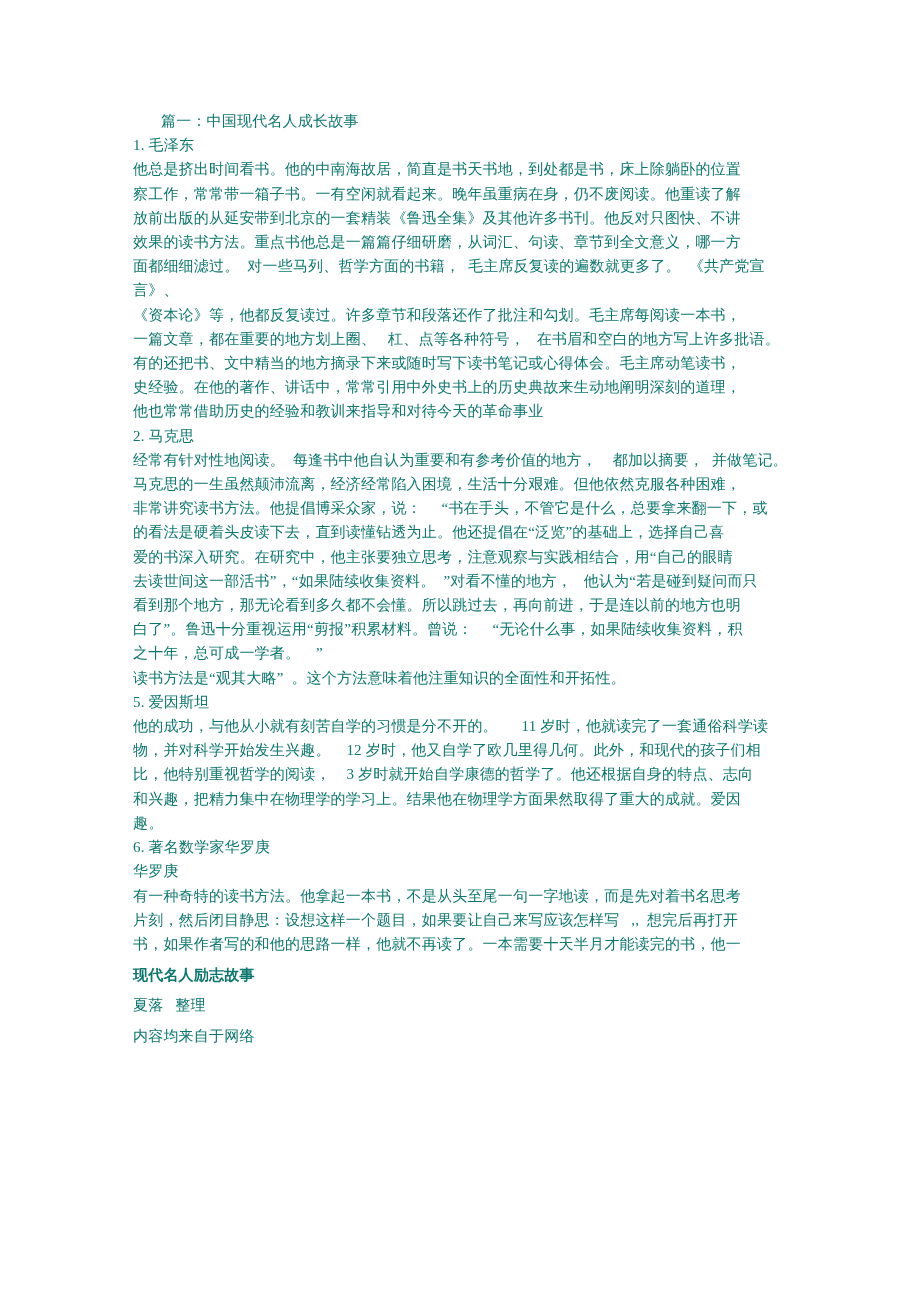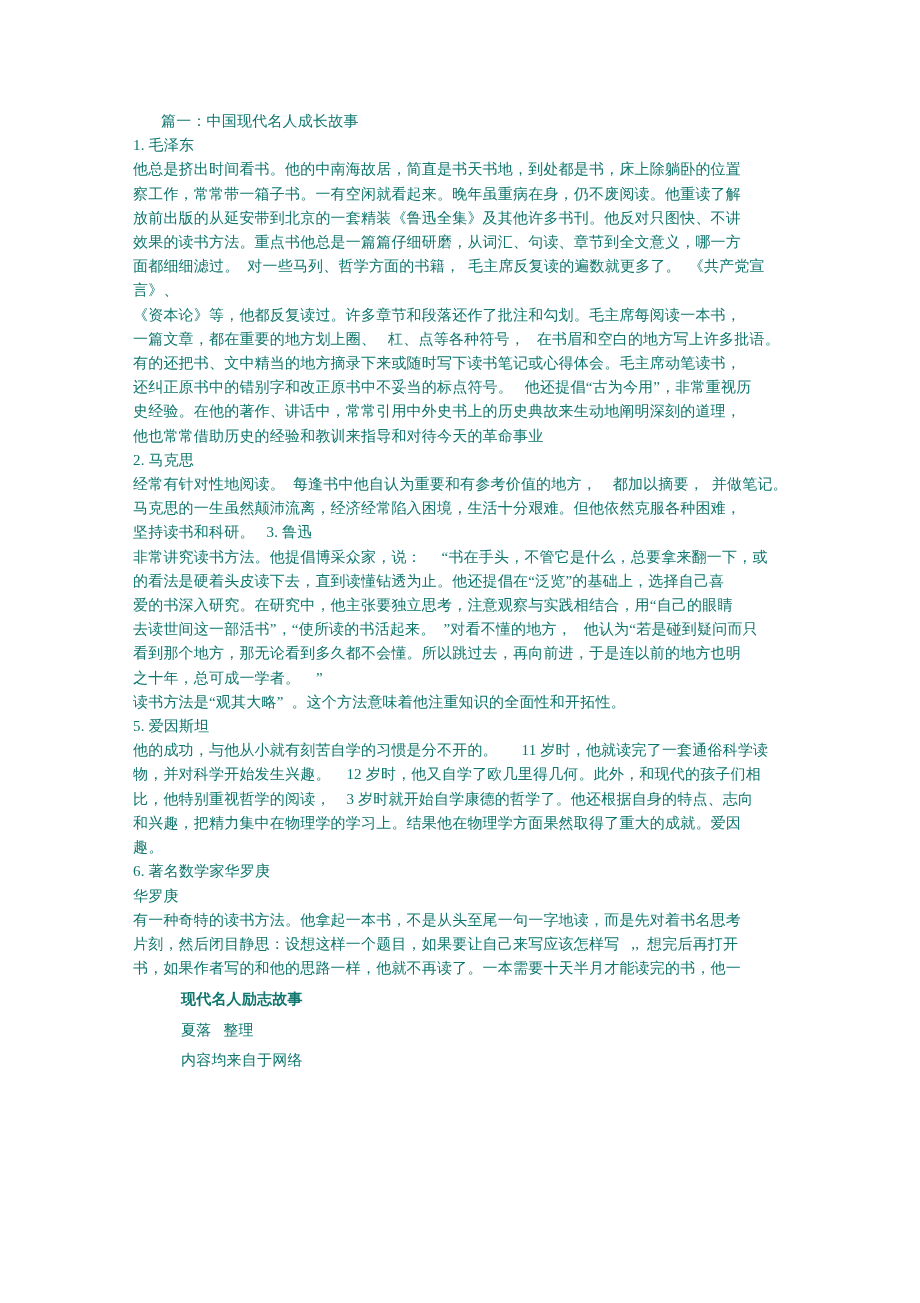--- a/index.html
+++ b/index.html
@@ -37,50 +37,48 @@
     letter-spacing: 0.2px;
   }
   .doc-line.indent {
     padding-left: 28px;
   }
   .doc-line.bold {
     font-weight: bold;
   }
   .doc-line.spaced {
     margin-top: 6.5px;
-    margin-left: 48px;
   }
 </style>
 </head>
 <body>
 
 <div class="doc-page">
   <div class="doc-body" id="doc-lines">
       <div class="doc-line indent">篇一：中国现代名人成长故事</div>
       <div class="doc-line">1. 毛泽东</div>
       <div class="doc-line">他总是挤出时间看书。他的中南海故居，简直是书天书地，到处都是书，床上除躺卧的位置</div>
       <div class="doc-line">察工作，常常带一箱子书。一有空闲就看起来。晚年虽重病在身，仍不废阅读。他重读了解</div>
       <div class="doc-line">放前出版的从延安带到北京的一套精装《鲁迅全集》及其他许多书刊。他反对只图快、不讲</div>
       <div class="doc-line">效果的读书方法。重点书他总是一篇篇仔细研磨，从词汇、句读、章节到全文意义，哪一方</div>
       <div class="doc-line">面都细细滤过。  对一些马列、哲学方面的书籍，  毛主席反复读的遍数就更多了。  《共产党宣言》、</div>
       <div class="doc-line">《资本论》等，他都反复读过。许多章节和段落还作了批注和勾划。毛主席每阅读一本书，</div>
       <div class="doc-line">一篇文章，都在重要的地方划上圈、   杠、点等各种符号，   在书眉和空白的地方写上许多批语。</div>
       <div class="doc-line">有的还把书、文中精当的地方摘录下来或随时写下读书笔记或心得体会。毛主席动笔读书，</div>
-      <div class="doc-line">还纠正原书中的错别字和改正原书中不妥当的标点符号。   他还提倡“古为今用”，非常重视历</div>
       <div class="doc-line">史经验。在他的著作、讲话中，常常引用中外史书上的历史典故来生动地阐明深刻的道理，</div>
       <div class="doc-line">他也常常借助历史的经验和教训来指导和对待今天的革命事业</div>
       <div class="doc-line">2. 马克思</div>
       <div class="doc-line">经常有针对性地阅读。  每逢书中他自认为重要和有参考价值的地方，    都加以摘要，  并做笔记。</div>
       <div class="doc-line">马克思的一生虽然颠沛流离，经济经常陷入困境，生活十分艰难。但他依然克服各种困难，</div>
-      <div class="doc-line">坚持读书和科研。   3. 鲁迅</div>
       <div class="doc-line">非常讲究读书方法。他提倡博采众家，说：     “书在手头，不管它是什么，总要拿来翻一下，或</div>
       <div class="doc-line">的看法是硬着头皮读下去，直到读懂钻透为止。他还提倡在“泛览”的基础上，选择自己喜</div>
       <div class="doc-line">爱的书深入研究。在研究中，他主张要独立思考，注意观察与实践相结合，用“自己的眼睛</div>
-      <div class="doc-line">去读世间这一部活书”，“使所读的书活起来。  ”对看不懂的地方，   他认为“若是碰到疑问而只</div>
+      <div class="doc-line">去读世间这一部活书”，“如果陆续收集资料。  ”对看不懂的地方，   他认为“若是碰到疑问而只</div>
       <div class="doc-line">看到那个地方，那无论看到多久都不会懂。所以跳过去，再向前进，于是连以前的地方也明</div>
+      <div class="doc-line">白了”。鲁迅十分重视运用“剪报”积累材料。曾说：     “无论什么事，如果陆续收集资料，积</div>
       <div class="doc-line">之十年，总可成一学者。    ”</div>
       <div class="doc-line">读书方法是“观其大略”  。这个方法意味着他注重知识的全面性和开拓性。</div>
       <div class="doc-line">5. 爱因斯坦</div>
       <div class="doc-line">他的成功，与他从小就有刻苦自学的习惯是分不开的。      11 岁时，他就读完了一套通俗科学读</div>
       <div class="doc-line">物，并对科学开始发生兴趣。    12 岁时，他又自学了欧几里得几何。此外，和现代的孩子们相</div>
       <div class="doc-line">比，他特别重视哲学的阅读，    3 岁时就开始自学康德的哲学了。他还根据自身的特点、志向</div>
       <div class="doc-line">和兴趣，把精力集中在物理学的学习上。结果他在物理学方面果然取得了重大的成就。爱因</div>
       <div class="doc-line">趣。</div>
       <div class="doc-line">6. 著名数学家华罗庚</div>
       <div class="doc-line">华罗庚</div>

